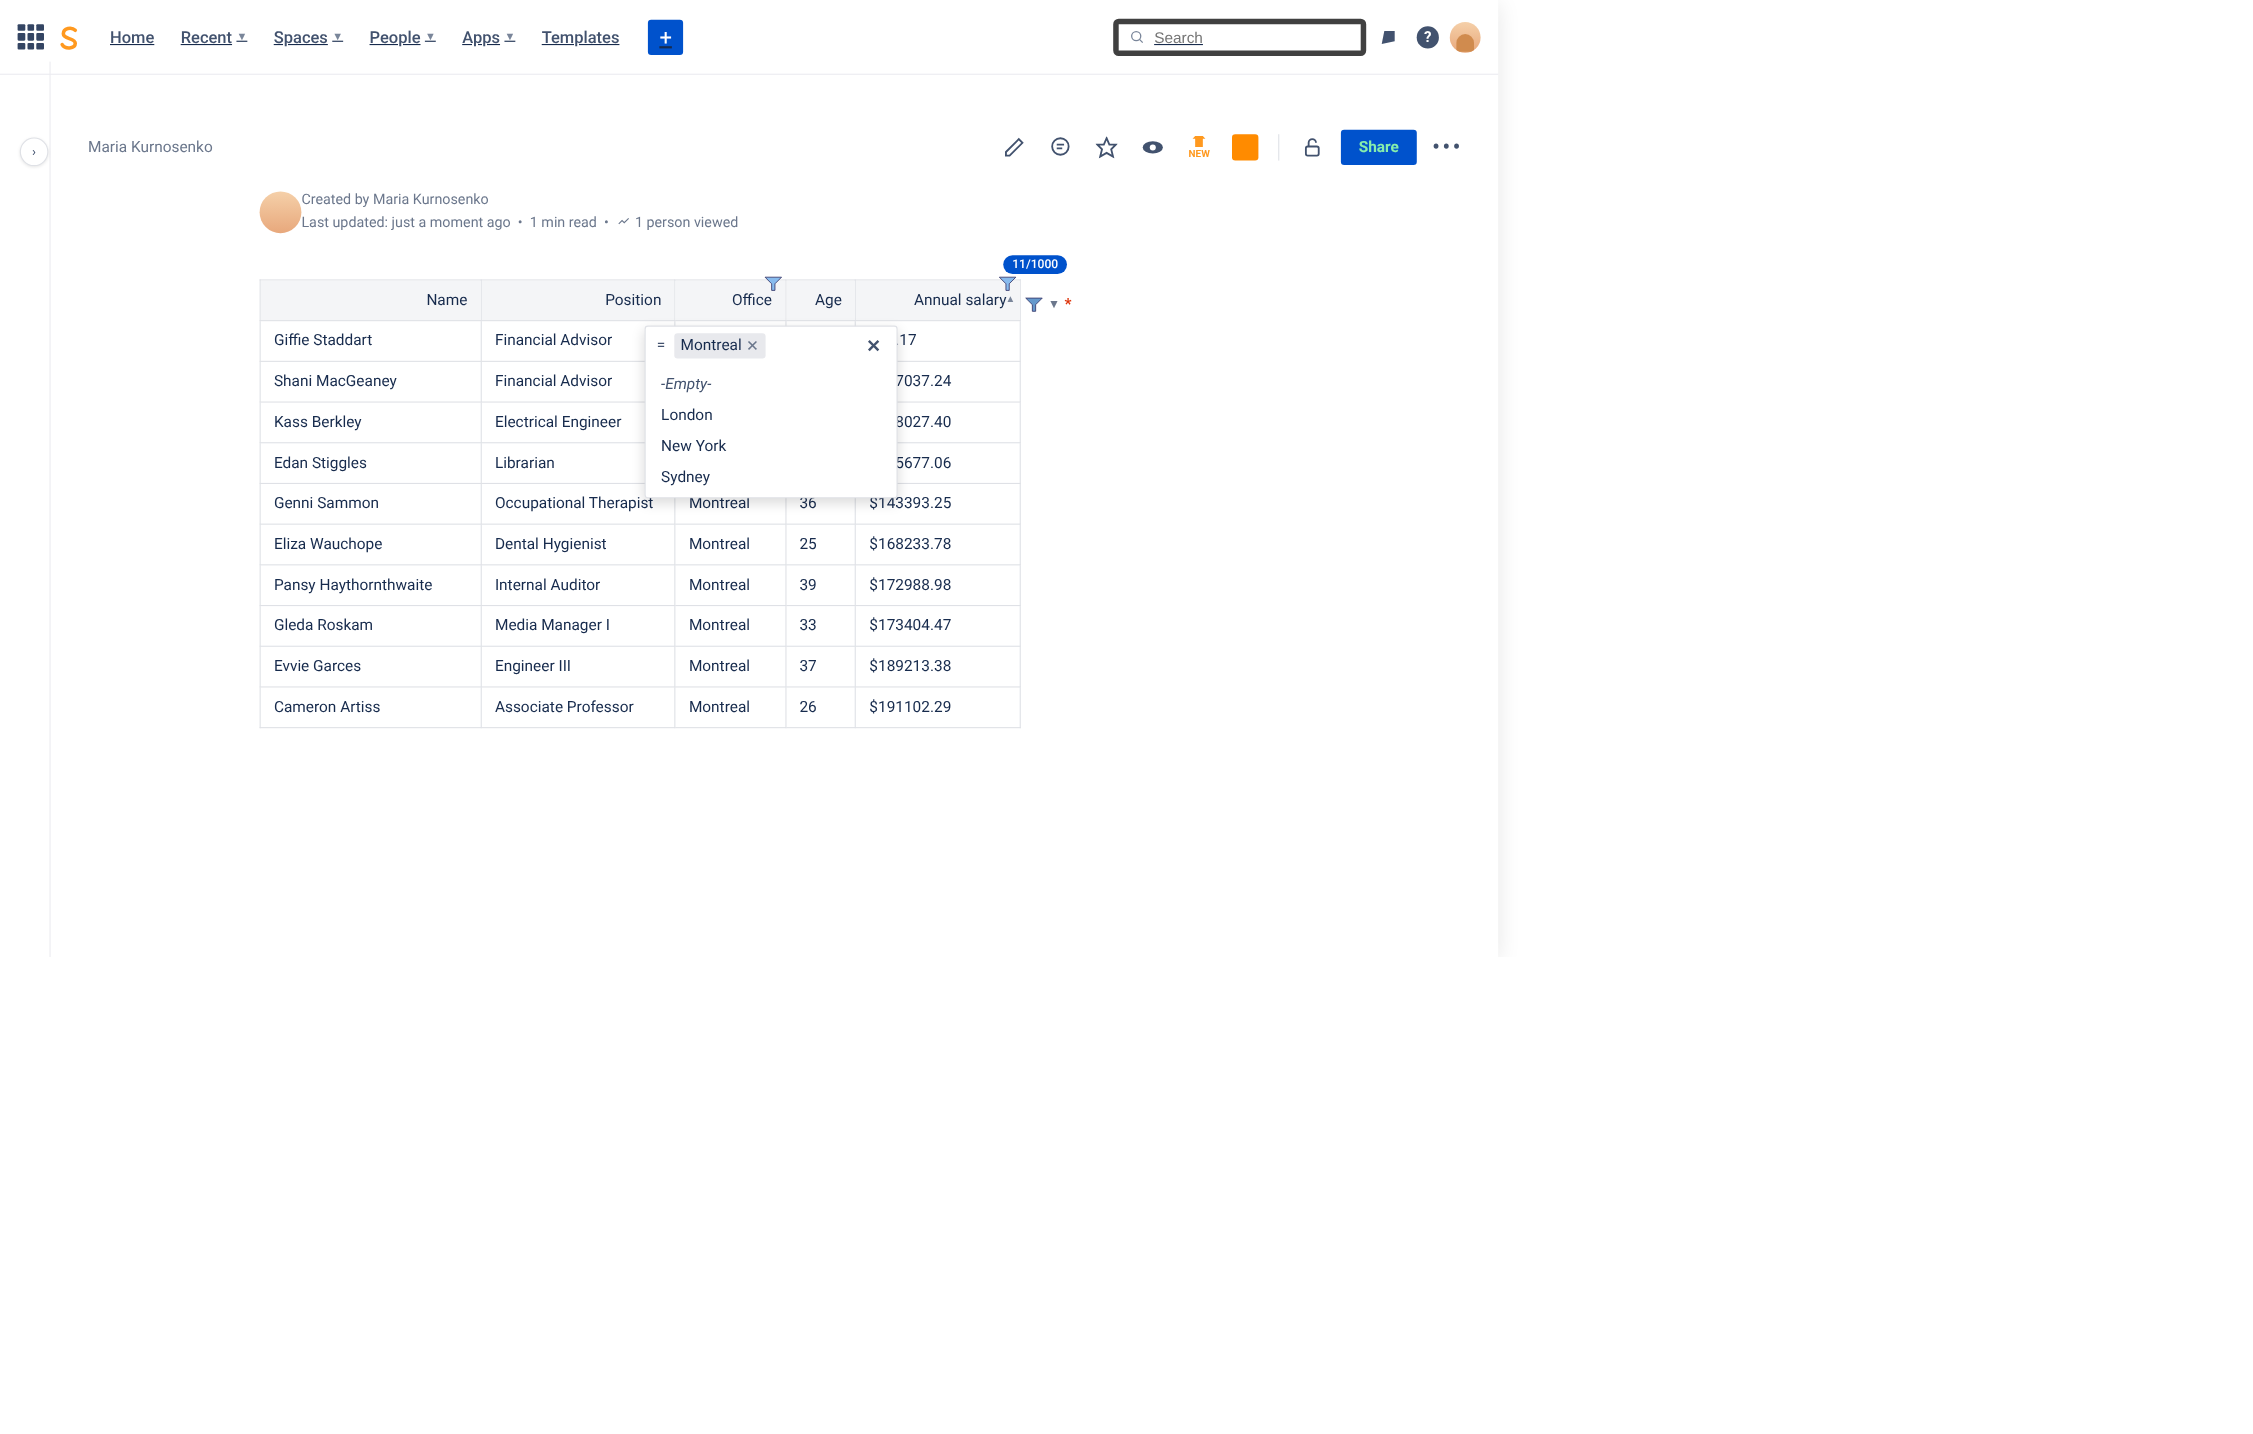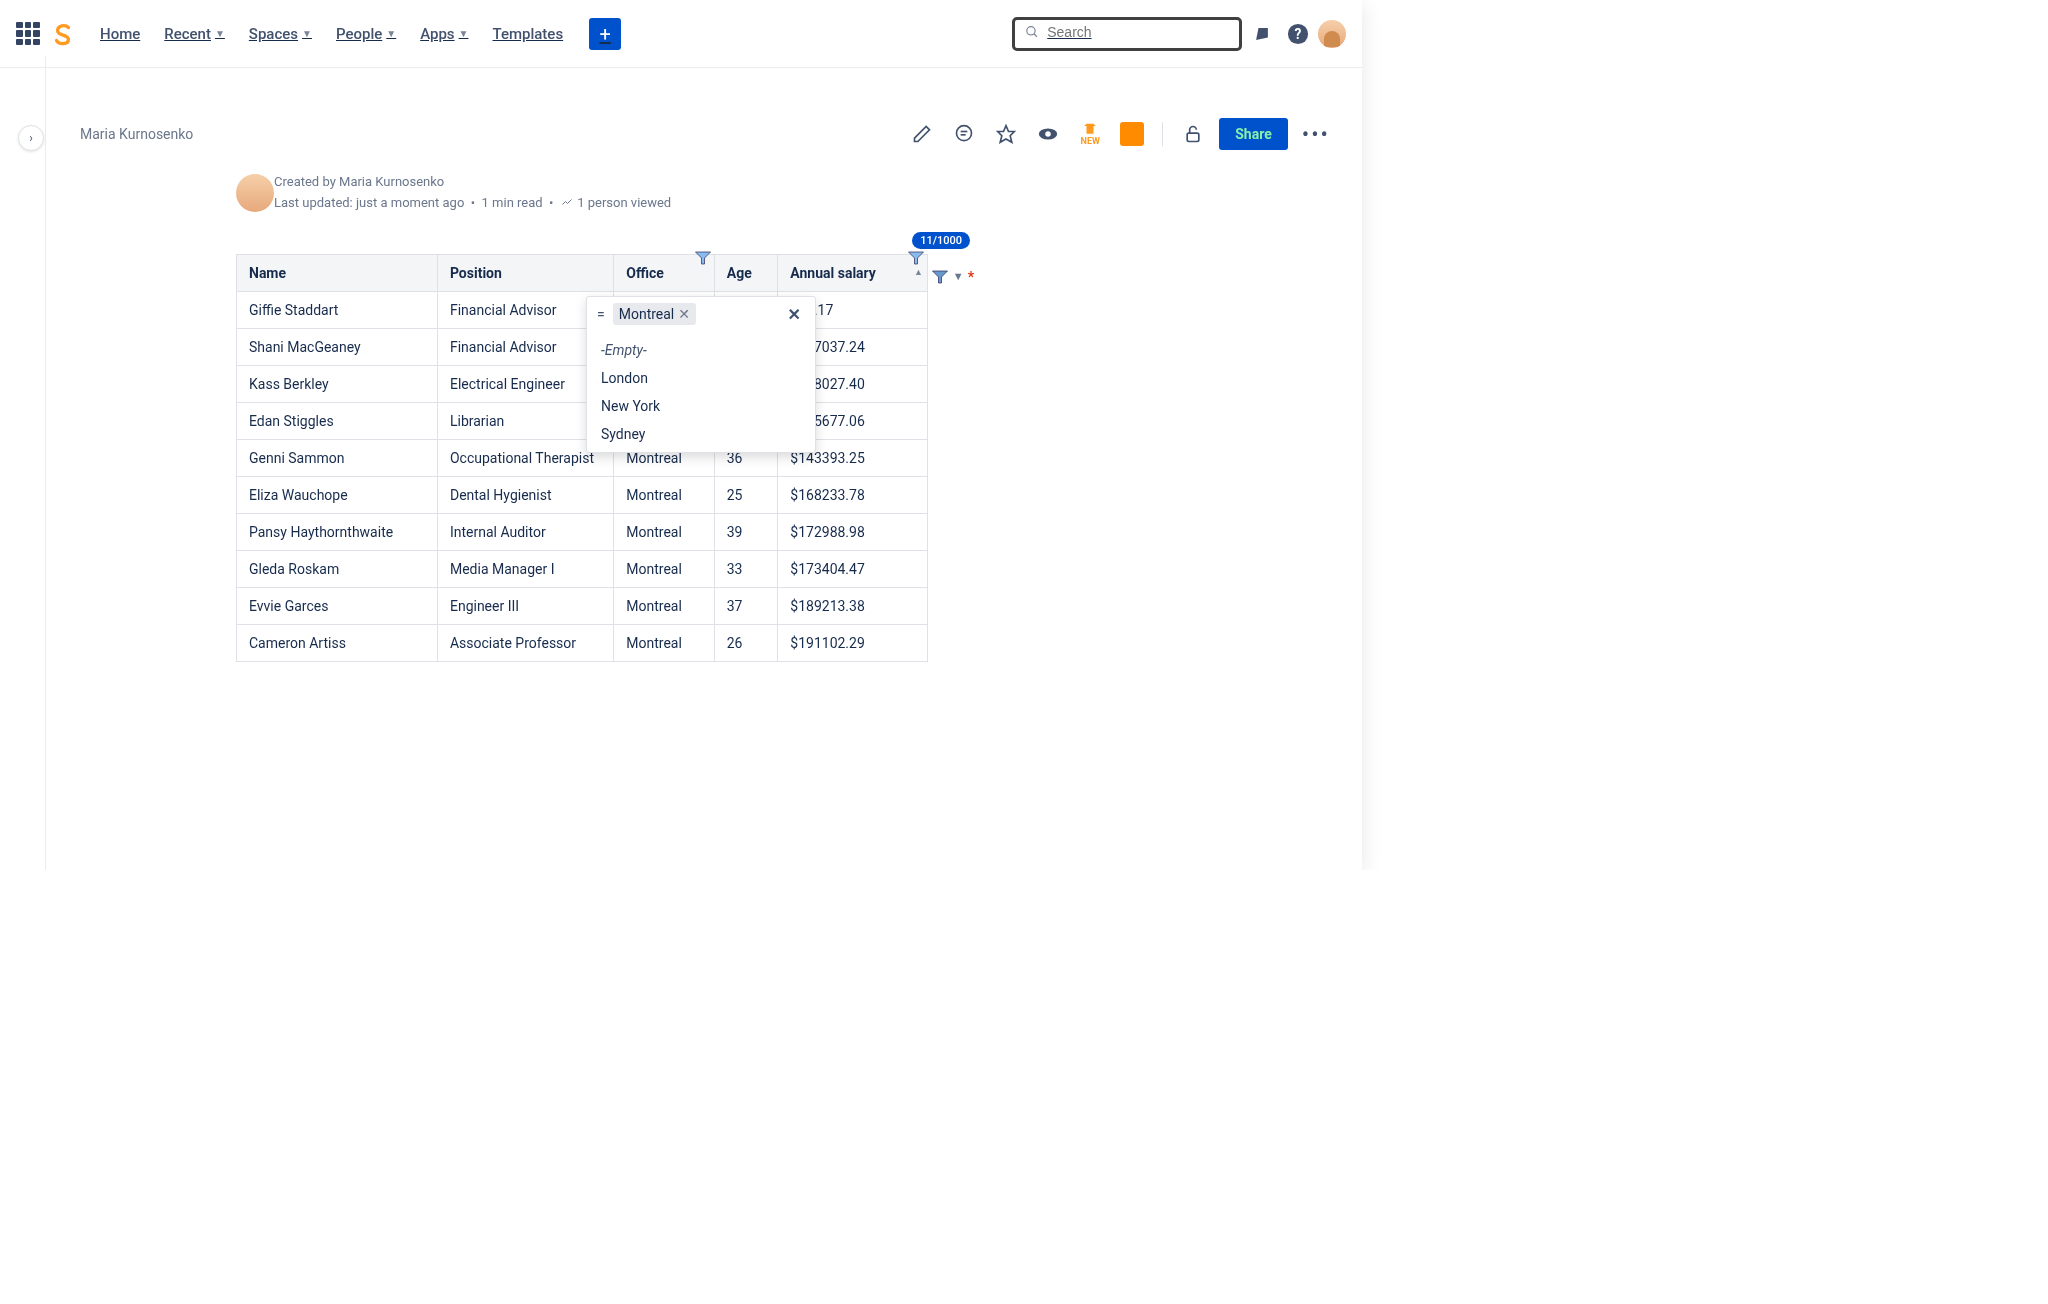--- a/index.html
+++ b/index.html
@@ -49,22 +49,22 @@
   color: #fff;
   display: flex; align-items: center; justify-content: center;
   font-size: 20px;
   font-weight: 400;
   margin-left: 12px;
   cursor: pointer;
 }
 .spacer { flex: 1; }
 .search-box {
   display: flex;
-  align-items: flex-start;
-  border: 3px solid #404040;
+  align-items: flex-end;
+  border: 5px solid #404040;
   border-radius: 5px;
   padding: 4px 10px;
   width: 230px;
   height: 34px;
   color: #7a869a;
   gap: 8px;
 }
 .search-box input { border: none; outline: none; font-size: 14px; width: 100%; }
 .icon-btn { width: 32px; height: 32px; display: flex; align-items: center; justify-content: center; color: #42526e; cursor: pointer; border-radius: 50%; }
 .avatar { width: 28px; height: 28px; border-radius: 50%; background: linear-gradient(#f5d0a9, #e8a87c); display:flex; align-items:center; justify-content:center; overflow:hidden; }
@@ -130,23 +130,23 @@
   letter-spacing: -0.5px;
 }
 .meta-row { display: flex; align-items: center; gap: 0; margin-bottom: 40px; }
 .meta-avatar { width: 38px; height: 38px; border-radius: 50%; background: linear-gradient(#f5d0a9, #e8a87c); }
 .meta-text { font-size: 13px; color: #6b778c; line-height: 1.6; }
 
 .table-wrap { position: relative; width: 692px; }
 table { border-collapse: collapse; width: 100%; font-size: 14px; }
 th {
   background: #f4f5f7;
-  text-align: left;
+  text-align: right;
   padding: 10px 12px;
-  font-weight: 700;
+  font-weight: 400;
   border: 1px solid #dfe1e6;
   color: #172b4d;
   position: relative;
 }
 td {
   padding: 10px 12px;
   border: 1px solid #dfe1e6;
   color: #172b4d;
 }
 .col-name { width: 196px; }

